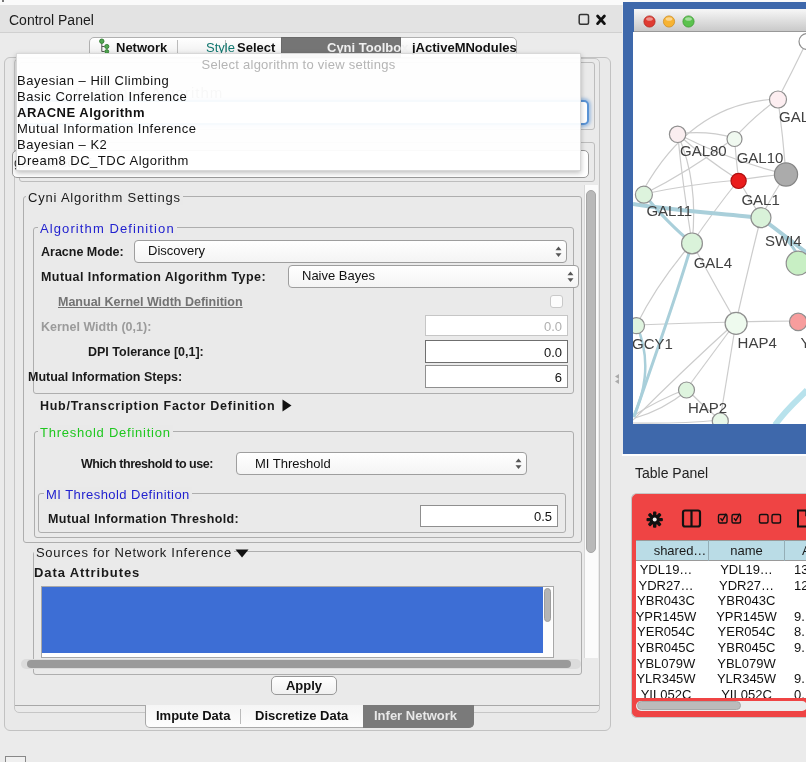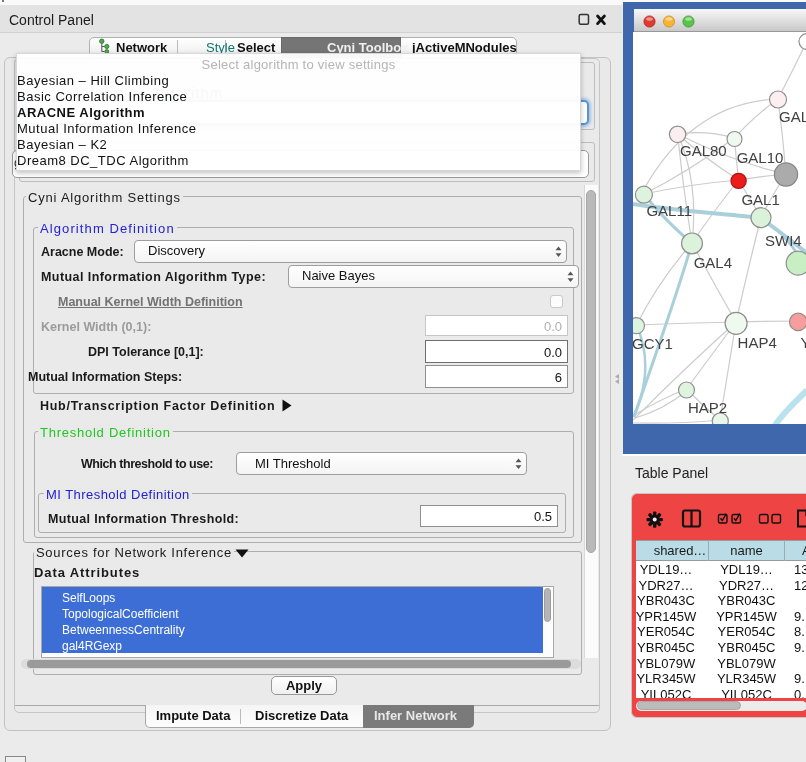--- a/index.html
+++ b/index.html
@@ -112,21 +112,20 @@
 
   <div class="abs" style="left:33px;top:551px;width:547px;height:122px;border:1px solid #aeaeae;border-radius:3px;"></div>
   <div class="abs grouplab" style="left:34px;top:545px;color:#1a1a1a;letter-spacing:0.7px;">Sources for Network Inference</div>
   <svg class="abs" style="left:235px;top:549px;" width="14" height="9" viewBox="0 0 14 9">
       <path d="M0.5 0.5 L13.5 0.5 L7 8.5 Z" fill="#111"></path>
     </svg>
   <div class="abs blab" style="left:34px;top:565px;font-size:13px;letter-spacing:0.9px;">Data Attributes</div>
 
   <div class="abs" style="left:41px;top:586px;width:513px;height:72px;background:#fff;border:1px solid #a8a8a8;box-sizing:border-box;overflow:hidden;">
     <div style="position:absolute;left:0;top:0;width:503px;height:66px;background:#3d6ed5;"></div>
-    <div style="position:absolute;left:20px;top:3px;font-size:12px;color:#fff;line-height:16px;">SelfLoops<br>TopologicalCoefficient<br>BetweennessCentrality<br>gal4RGexp</div>
     <div style="position:absolute;right:1px;top:0;width:9px;height:70px;background:#fdfdfd;"></div>
     <div style="position:absolute;right:2px;top:1px;width:7px;height:34px;background:#b5b5b5;border:1px solid #9e9e9e;border-radius:4px;box-sizing:border-box;"></div>
   </div>
 
   <div class="abs" style="left:21px;top:659px;width:560px;height:10px;background:#dcdcdc;border-radius:5px;"></div>
   <div class="abs" style="left:27px;top:660px;width:544px;height:8px;background:#9a9a9a;border-radius:4px;"></div>
 
   <div class="abs" style="left:584px;top:185px;width:14px;height:473px;background:#fbfbfb;border-left:1px solid #d8d8d8;box-sizing:border-box;"></div>
   <div class="abs" style="left:586px;top:190px;width:10px;height:363px;background:#b9b9b9;border:1px solid #a6a6a6;border-radius:5px;box-sizing:border-box;"></div>
 

